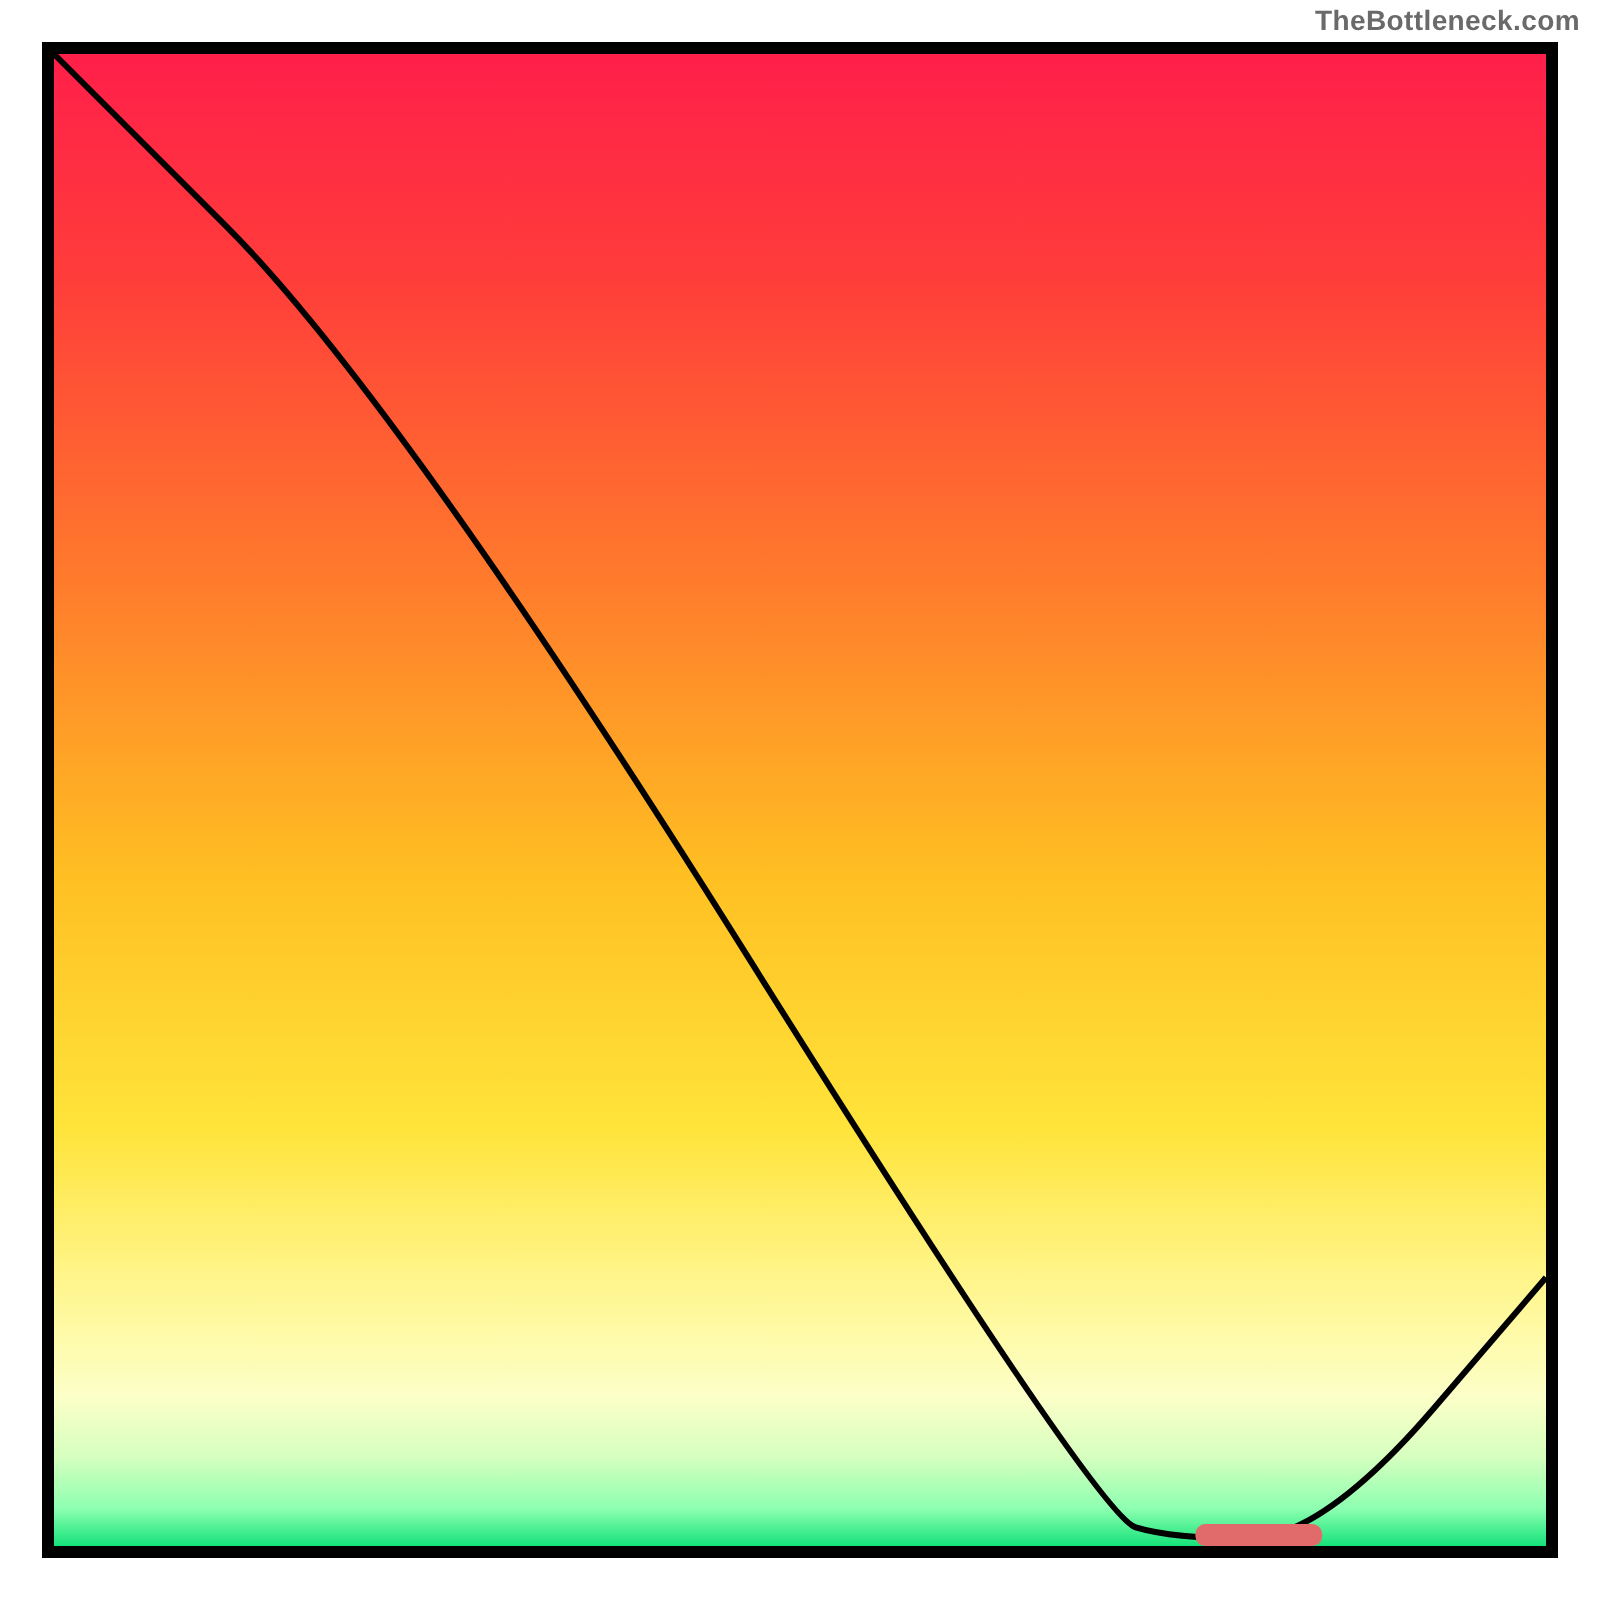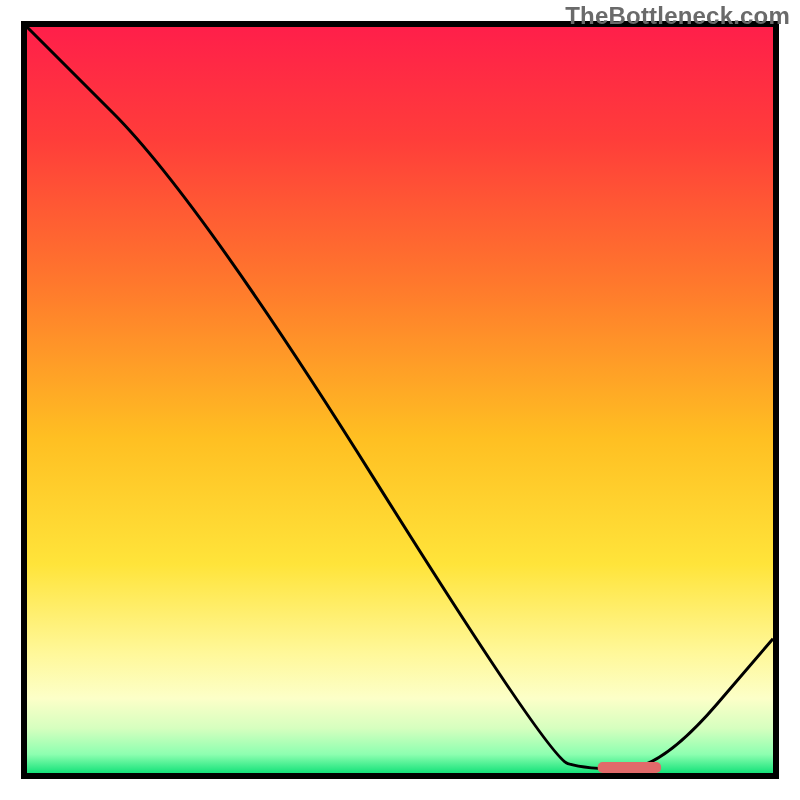--- a/index.html
+++ b/index.html
@@ -12,21 +12,21 @@
   }
   .container {
     position: relative;
     width: 800px;
     height: 800px;
   }
   .watermark {
     position: absolute;
     top: 2px;
     right: 10px;
-    font-size: 24px;
+    font-size: 14px;
     font-weight: bold;
     color: #6a6a6a;
     letter-spacing: 0.2px;
   }
   svg {
     display: block;
   }
 </style>
 </head>
 <body>

